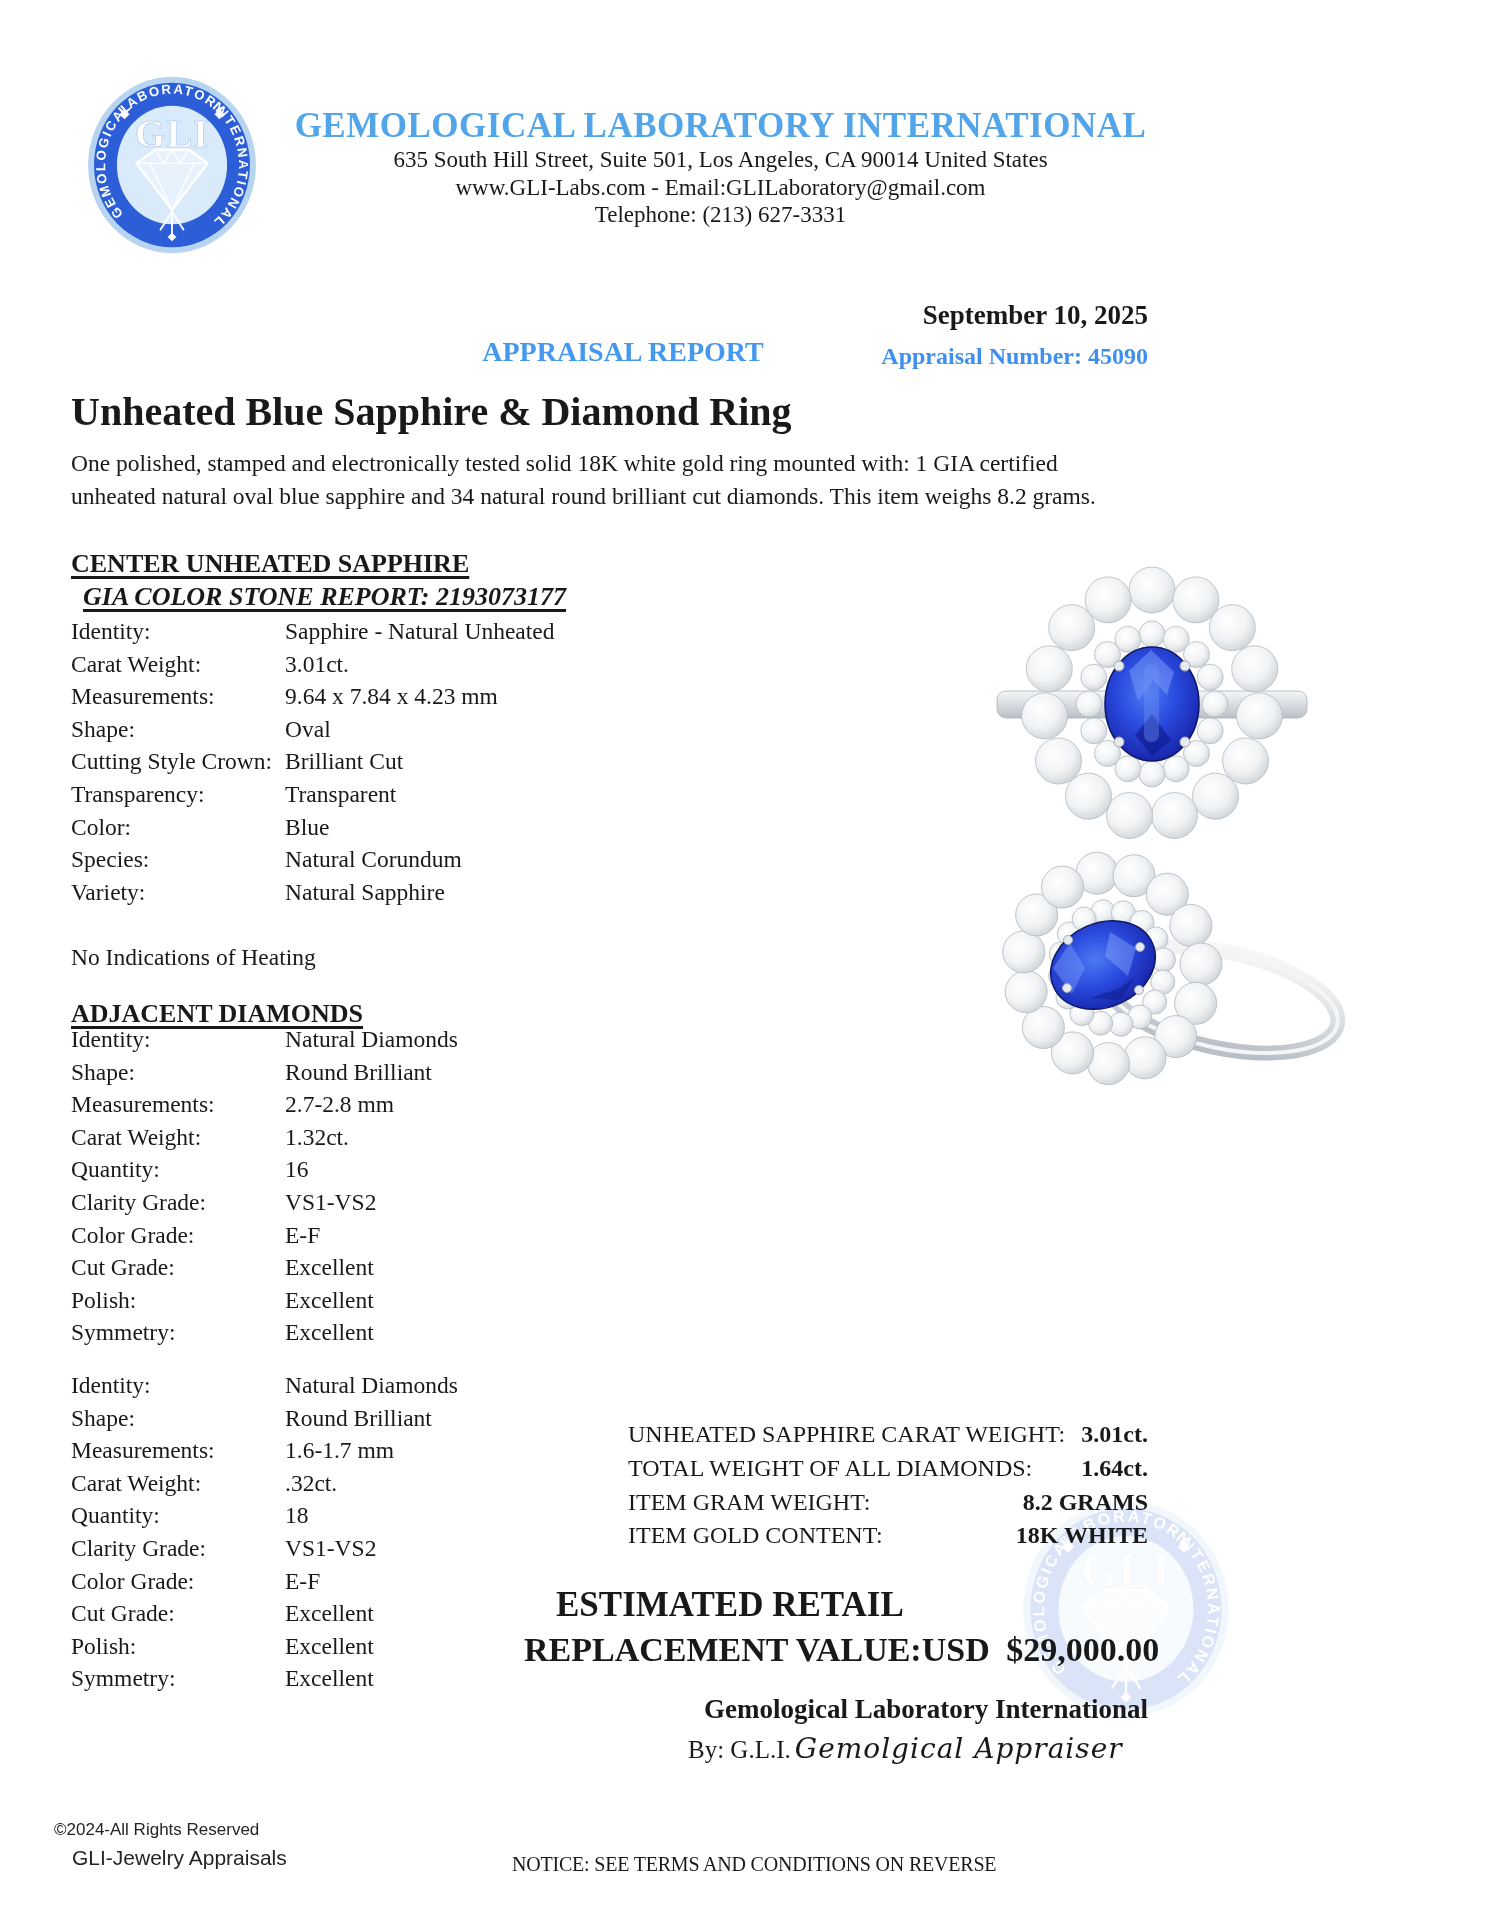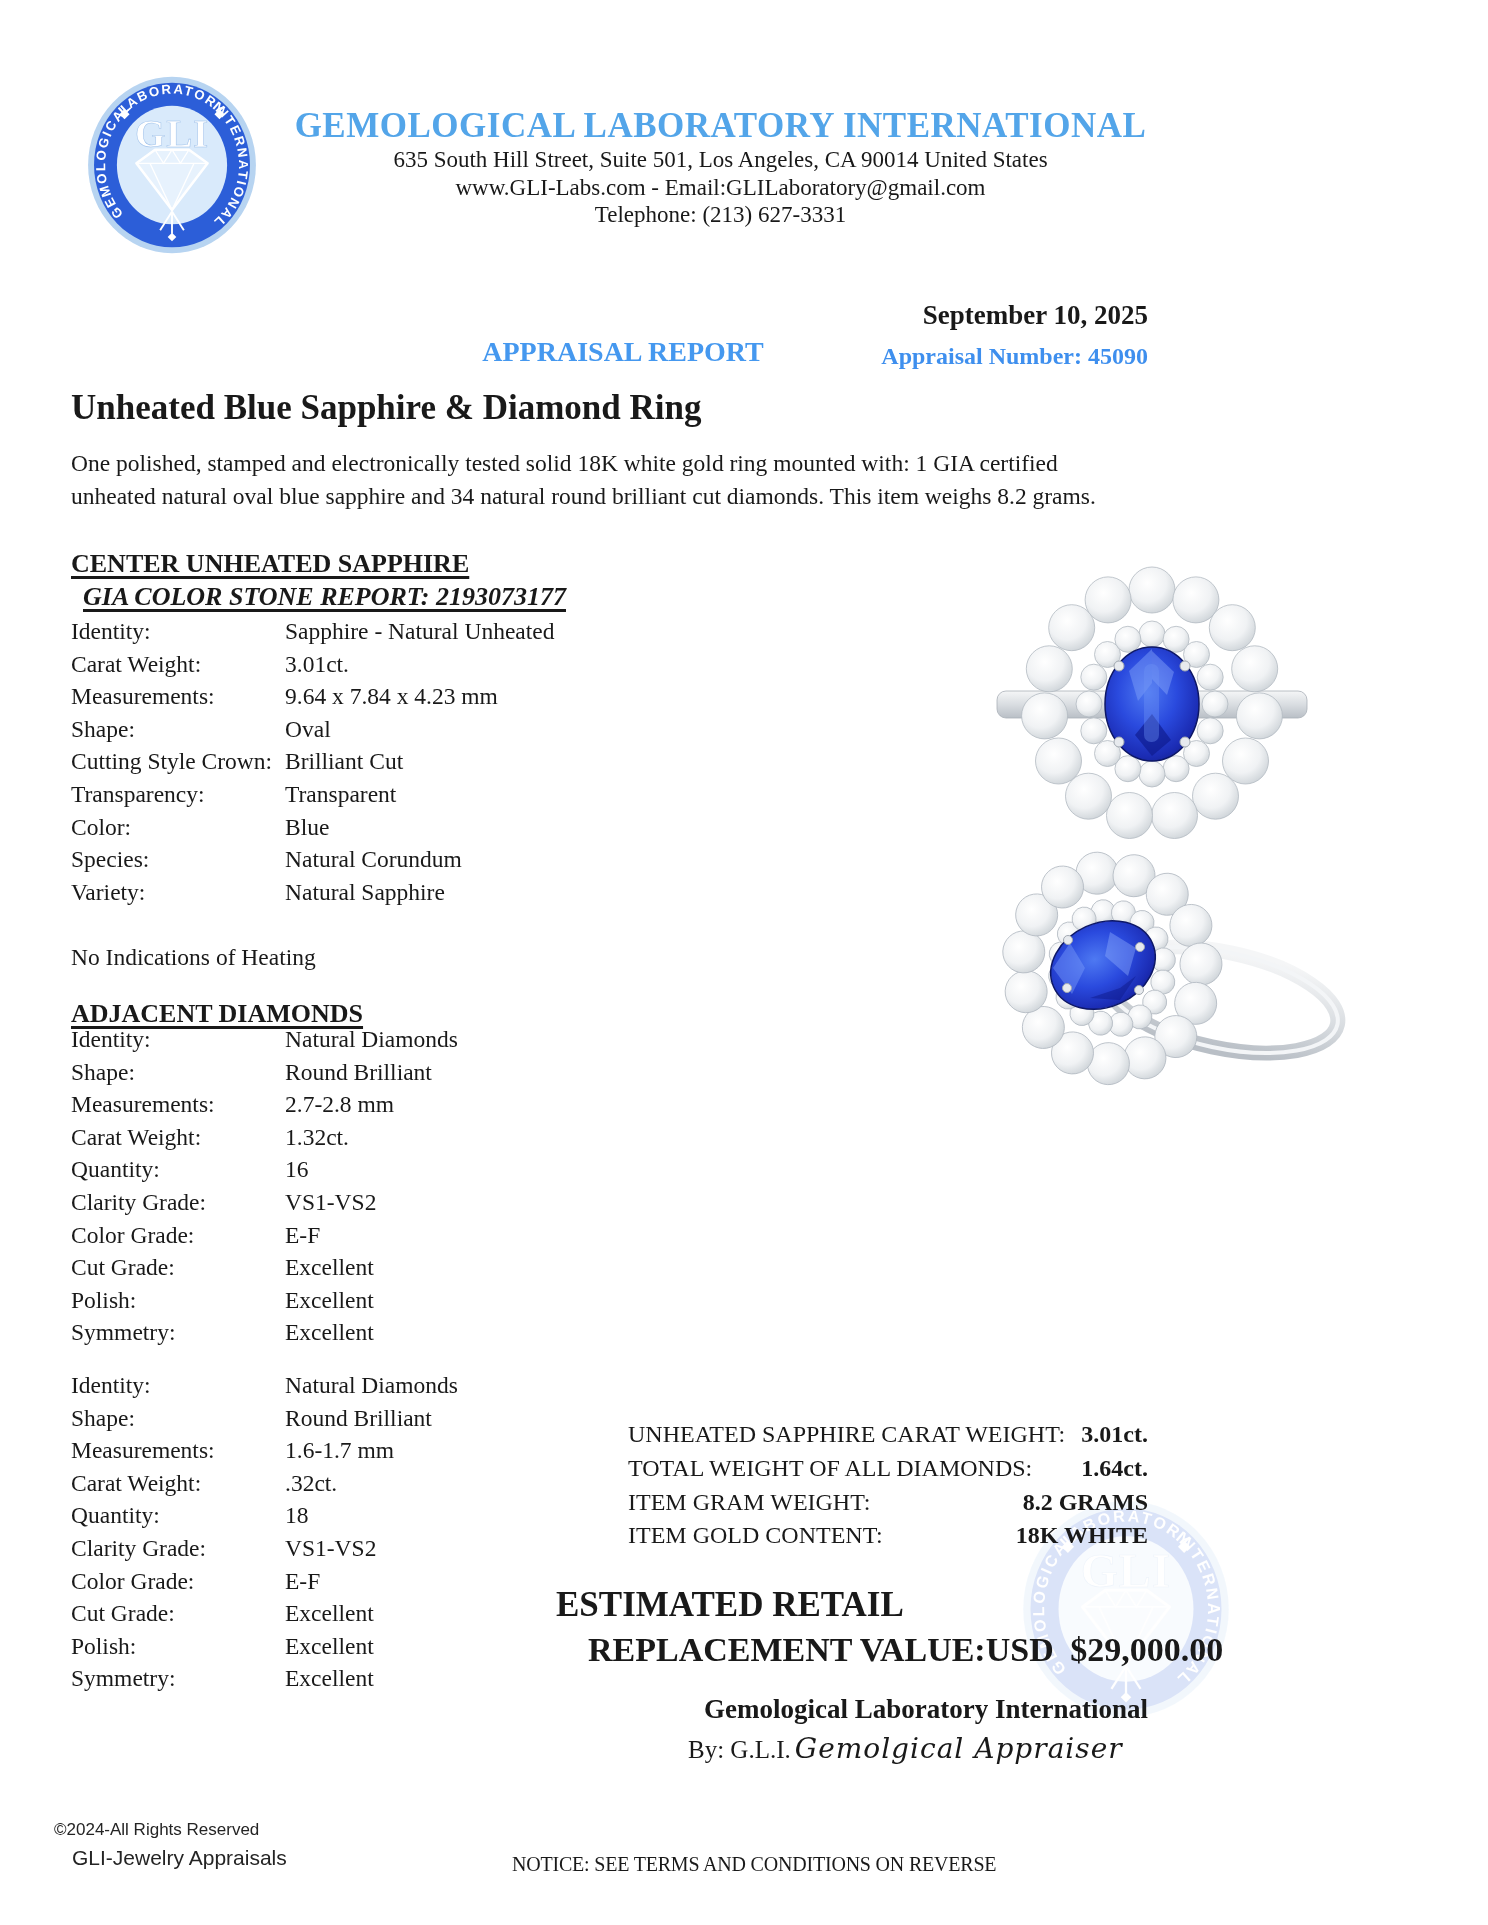--- a/index.html
+++ b/index.html
@@ -16,21 +16,21 @@
   
   .logo{left:86px;top:76px;width:172px;height:178px;}
   .head-block{left:268px;top:106px;width:905px;text-align:center;}
   .org-name{font-size:35px;font-weight:bold;color:var(--org-blue);letter-spacing:.5px;white-space:nowrap;}
   .addr{font-size:23px;line-height:27.5px;white-space:nowrap;}
   .addr:first-of-type{margin-top:4px;}
 
   .date{right:340px;top:300px;font-size:27px;font-weight:bold;white-space:nowrap;}
   .report-type{left:388px;top:336px;width:470px;text-align:center;font-size:28px;font-weight:bold;color:var(--report-blue);white-space:nowrap;}
   .appraisal-num{right:340px;top:343px;font-size:24px;font-weight:bold;color:var(--number-blue);white-space:nowrap;}
-  .doc-title{left:71px;top:388px;font-size:35px;font-weight:bold;white-space:nowrap;}
+  .doc-title{left:71px;top:388px;font-size:40px;font-weight:bold;white-space:nowrap;}
   .description{left:71px;top:447px;font-size:23.5px;line-height:33px;white-space:nowrap;}
 
   .sec-head{font-weight:bold;font-size:26px;text-decoration:underline;
             text-decoration-thickness:2.5px;text-underline-offset:4px;white-space:nowrap;}
   .h1pos{left:71px;top:549px;}
   .h2pos{left:83px;top:582px;font-style:italic;}
   .h3pos{left:71px;top:991px;margin-top:8px;}
 
   .kv-block{left:71px;width:620px;}
   .b1{top:618px;}
@@ -45,21 +45,21 @@
   .photo2{left:950px;top:848px;width:405px;height:245px;}
   .dia{fill:url(#diaG);stroke:#b3bac2;stroke-width:.8;}
   .prong{fill:#e7eaee;stroke:#a2a9b1;stroke-width:1;}
 
   
   .watermark{left:1022px;top:1500px;width:208px;height:218px;opacity:.17;z-index:0;}
   .summary{left:628px;top:1421px;width:520px;z-index:1;}
   .summary-row{display:flex;justify-content:space-between;height:33.8px;font-size:24px;white-space:nowrap;}
   .sv{font-weight:bold;}
   .est1{left:556px;top:1585px;font-size:35px;font-weight:bold;z-index:1;white-space:nowrap;}
-  .est2{left:588px;top:1631px;width:592px;display:flex;justify-content:space-between;
+  .est2{left:524px;top:1631px;width:592px;display:flex;justify-content:space-between;
         font-size:34px;font-weight:bold;z-index:1;white-space:nowrap;}
   .amt{word-spacing:8px;}
   .company{left:600px;top:1694px;width:548px;text-align:right;font-size:27px;font-weight:bold;z-index:1;white-space:nowrap;}
   .byline{left:688px;top:1732px;z-index:1;white-space:nowrap;}
   .by{font-size:25px;}
   .script{font-family:"DejaVu Serif","Liberation Serif",serif;font-style:italic;font-size:28px;letter-spacing:1px;}
 
   
   .fc1{left:54px;top:1820px;font-family:"Liberation Sans","DejaVu Sans",sans-serif;font-size:17px;color:#242424;white-space:nowrap;}
   .fc2{left:72px;top:1846px;font-family:"Liberation Sans","DejaVu Sans",sans-serif;font-size:21px;color:#242424;white-space:nowrap;}

